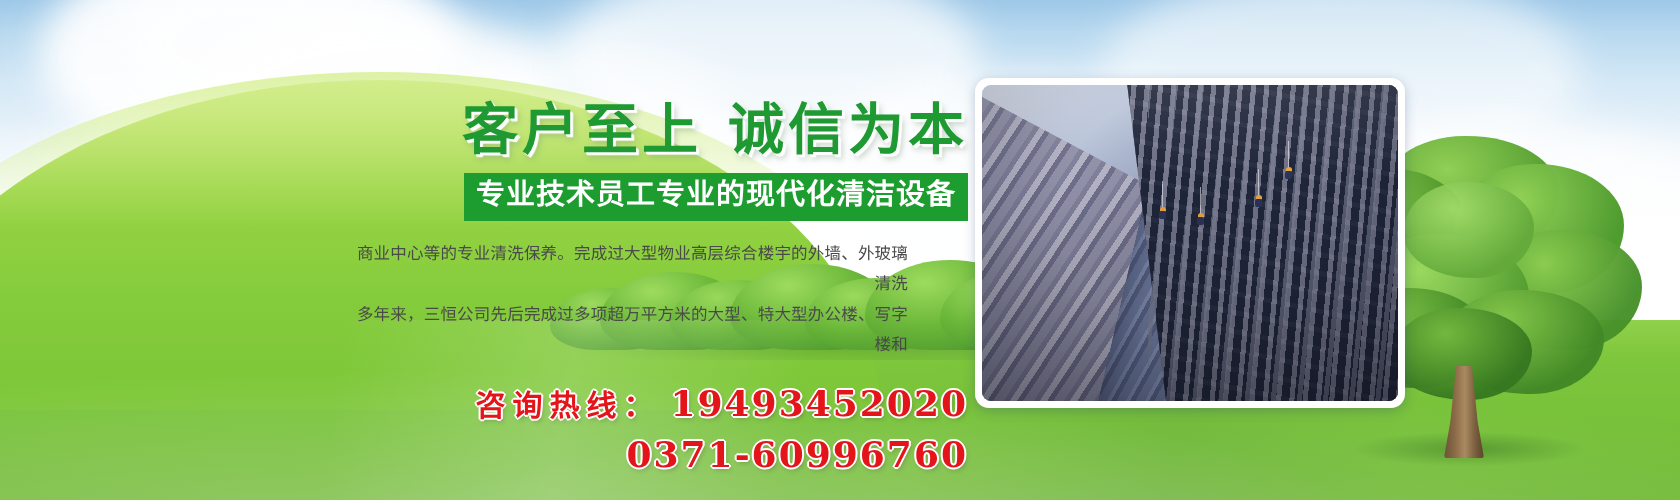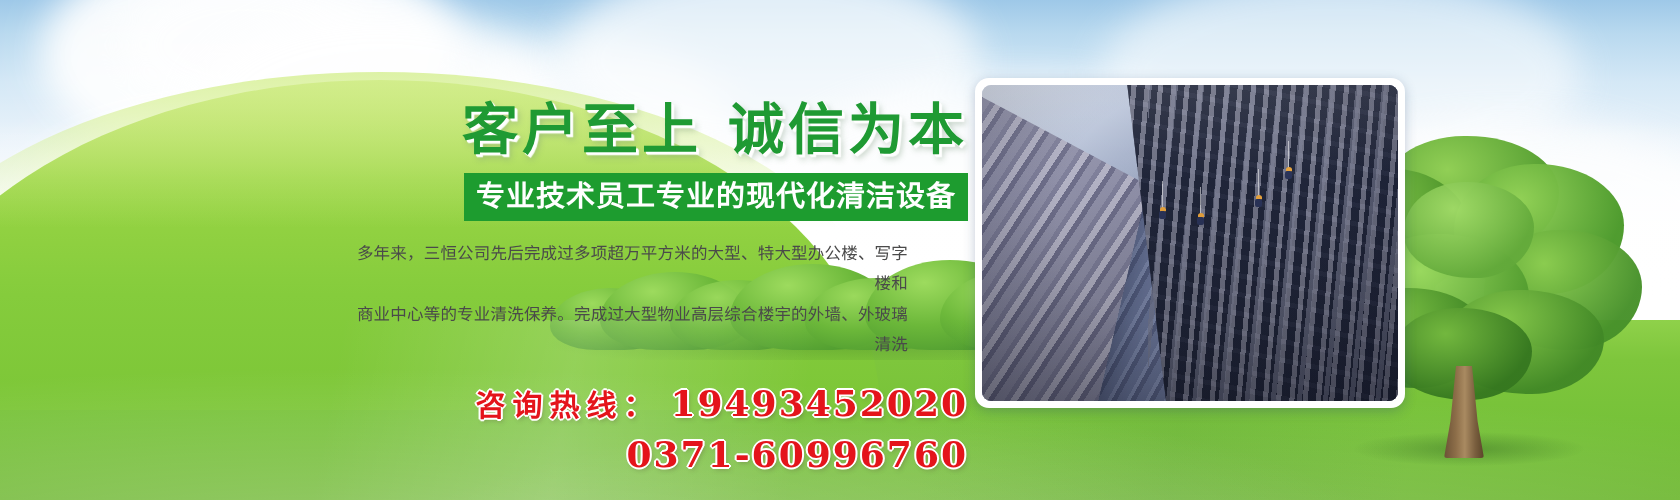--- a/index.html
+++ b/index.html
@@ -280,21 +280,21 @@
     display: inline-block;
     margin-top: 14px;
     background: #1d9c2f;
     color: #ffffff;
     font-size: 29px;
     font-weight: bold;
     letter-spacing: 1px;
     line-height: 1;
     padding: 9px 12px 10px 12px;
     white-space: nowrap;
-    font-family: Liberation Serif, serif;
+    font-family: Liberation Mono, monospace;
   }
 
   .paragraph {
     margin-top: 18px;
     width: 560px;
     color: #4a4a4a;
     font-size: 16.5px;
     line-height: 1.85;
     letter-spacing: .2px;
   }
@@ -425,22 +425,22 @@
     </div>
   </div>
 
   <div class="copy">
 
     <h1 class="headline"><span>客户至上</span><span class="gap"></span><span>诚信为本</span></h1>
 
     <div class="subbar">专业技术员工专业的现代化清洁设备</div>
 
     <div class="paragraph">
+      <p>商业中心等的专业清洗保养。完成过大型物业高层综合楼宇的外墙、外玻璃清洗</p>
       <p>多年来，三恒公司先后完成过多项超万平方米的大型、特大型办公楼、写字楼和</p>
-      <p>商业中心等的专业清洗保养。完成过大型物业高层综合楼宇的外墙、外玻璃清洗</p>
     </div>
 
     <div class="hotline">
       <span class="hotline-label">咨询热线：</span><span class="hotline-num">19493452020</span>
     </div>
     <div class="hotline-second">0371-60996760</div>
 
   </div>
 
 </div>

